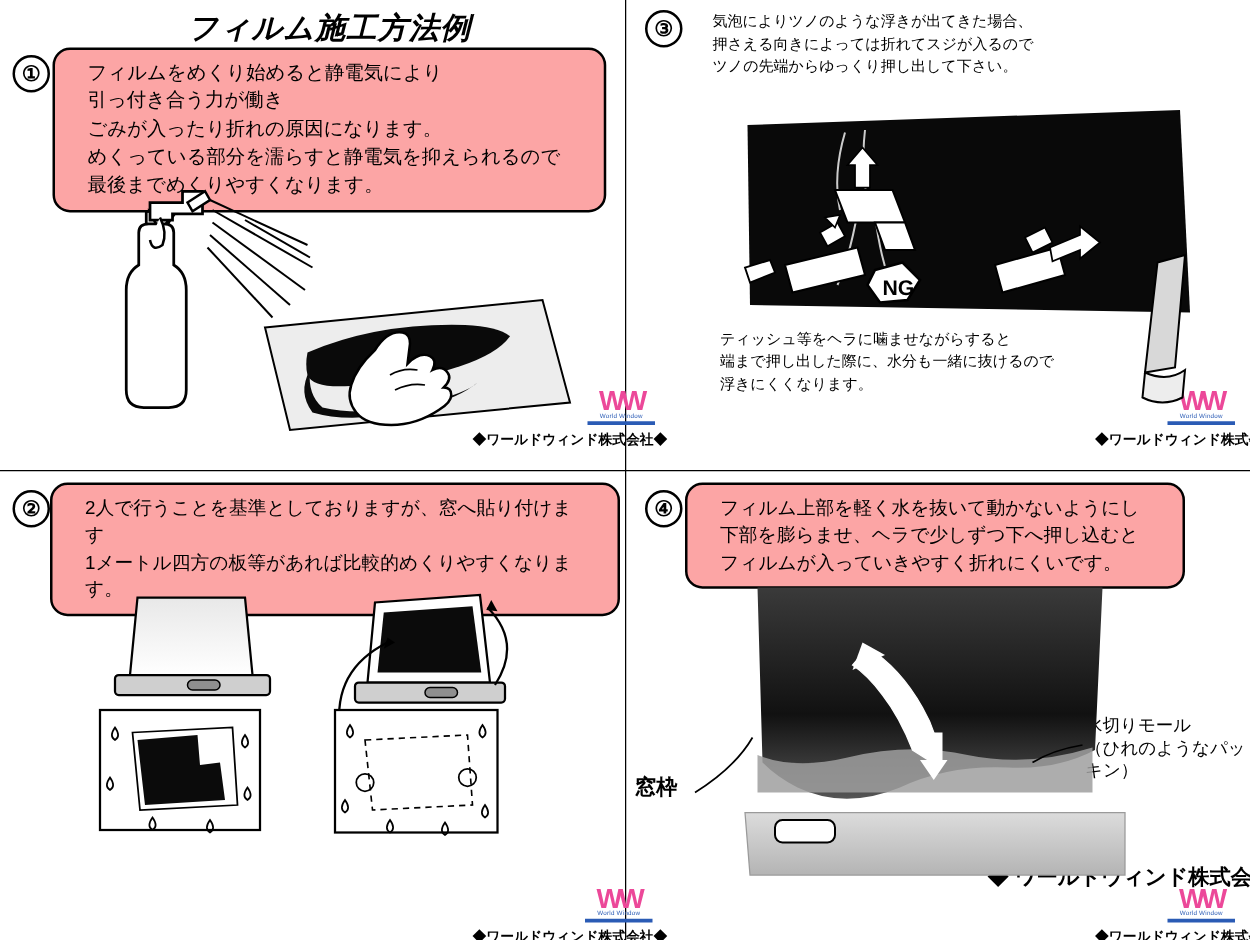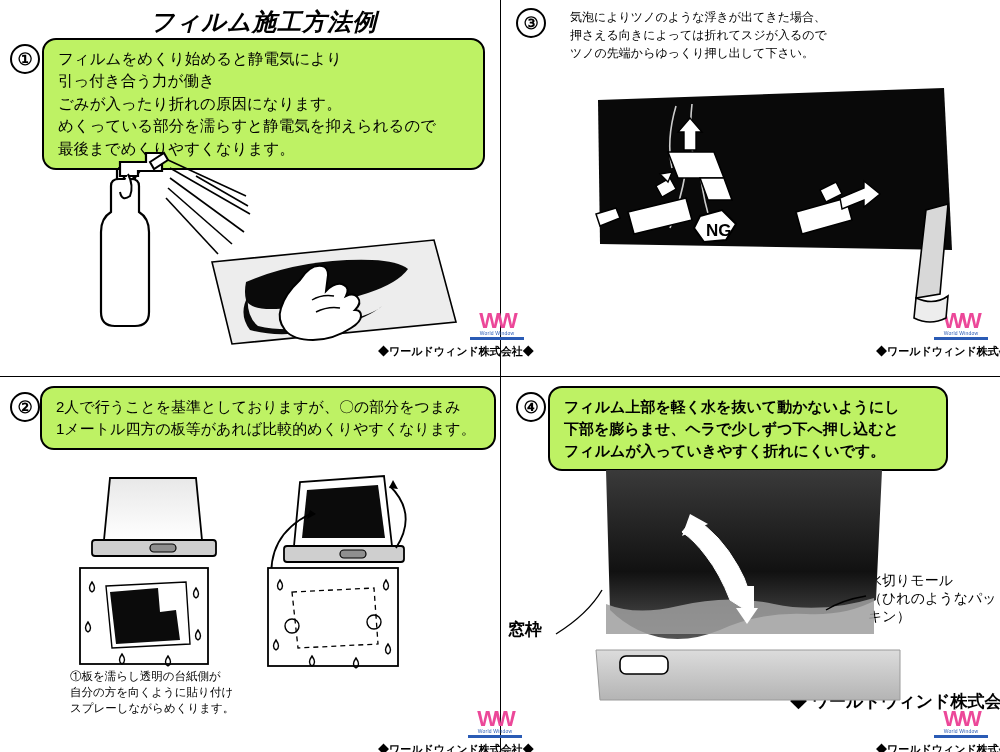--- a/index.html
+++ b/index.html
@@ -67,34 +67,34 @@
   #step2-num { left: 10px;  top: 392px; }
   #step3-num { left: 516px; top: 8px; }
   #step4-num { left: 516px; top: 392px; }
 
   
   .balloon {
     position: absolute;
     border: 2px solid #000;
     border-radius: 14px;
     box-sizing: border-box;
-    background: #bef264;
-    padding: 8px 14px;
+    background: #fca5a5;
+    padding: 8px 26px;
     font-size: 15.5px;
     line-height: 1.45;
     white-space: pre-line;
   }
   #balloon1 {
     left: 42px; top: 38px; width: 443px;
   }
   #balloon2 {
     left: 40px; top: 386px; width: 456px; font-size: 15px;
   }
   #balloon4 {
-    left: 548px; top: 386px; width: 400px; font-size: 15px; font-weight: bold;
+    left: 548px; top: 386px; width: 400px; font-size: 15px;
   }
   
   .tail {
     position: absolute;
     width: 0; height: 0;
   }
   #tail1 {
     left: 118px; top: 167px;
     border-left: 10px solid transparent;
     border-right: 16px solid transparent;
@@ -194,30 +194,30 @@
   <div class="step-num" id="step1-num">①</div>
   <div class="balloon" id="balloon1">フィルムをめくり始めると静電気により
 引っ付き合う力が働き
 ごみが入ったり折れの原因になります。
 めくっている部分を濡らすと静電気を抑えられるので
 最後までめくりやすくなります。</div>
   <div class="tail" id="tail1"></div>
   <div class="tail" id="tail1b"></div>
 
   <div class="step-num" id="step2-num">②</div>
-  <div class="balloon" id="balloon2">2人で行うことを基準としておりますが、〇の部分をつまみ
+  <div class="balloon" id="balloon2">2人で行うことを基準としておりますが、窓へ貼り付けます
 1メートル四方の板等があれば比較的めくりやすくなります。</div>
-  <div class="cap" id="cap-a">①板を濡らし透明の台紙側が
- 自分の方を向くように貼り付け
- スプレーしながらめくります。</div>
 
   <div class="step-num" id="step3-num">③</div>
   <div class="para" id="step3-head">気泡によりツノのような浮きが出てきた場合、
 押さえる向きによっては折れてスジが入るので
 ツノの先端からゆっくり押し出して下さい。</div>
+  <div class="para" id="step3-foot">ティッシュ等をヘラに噛ませながらすると
+端まで押し出した際に、水分も一緒に抜けるので
+浮きにくくなります。</div>
 
   <div class="step-num" id="step4-num">④</div>
   <div class="balloon" id="balloon4">フィルム上部を軽く水を抜いて動かないようにし
 下部を膨らませ、ヘラで少しずつ下へ押し込むと
 フィルムが入っていきやすく折れにくいです。</div>
   <div class="lbl" id="lbl-madowaku">窓枠</div>
   <div class="lbl" id="lbl-mizukiri">水切りモール
 （ひれのようなパッキン）</div>
   <div id="brand-big">◆ ワールドウィンド株式会社 ◆</div>
 

